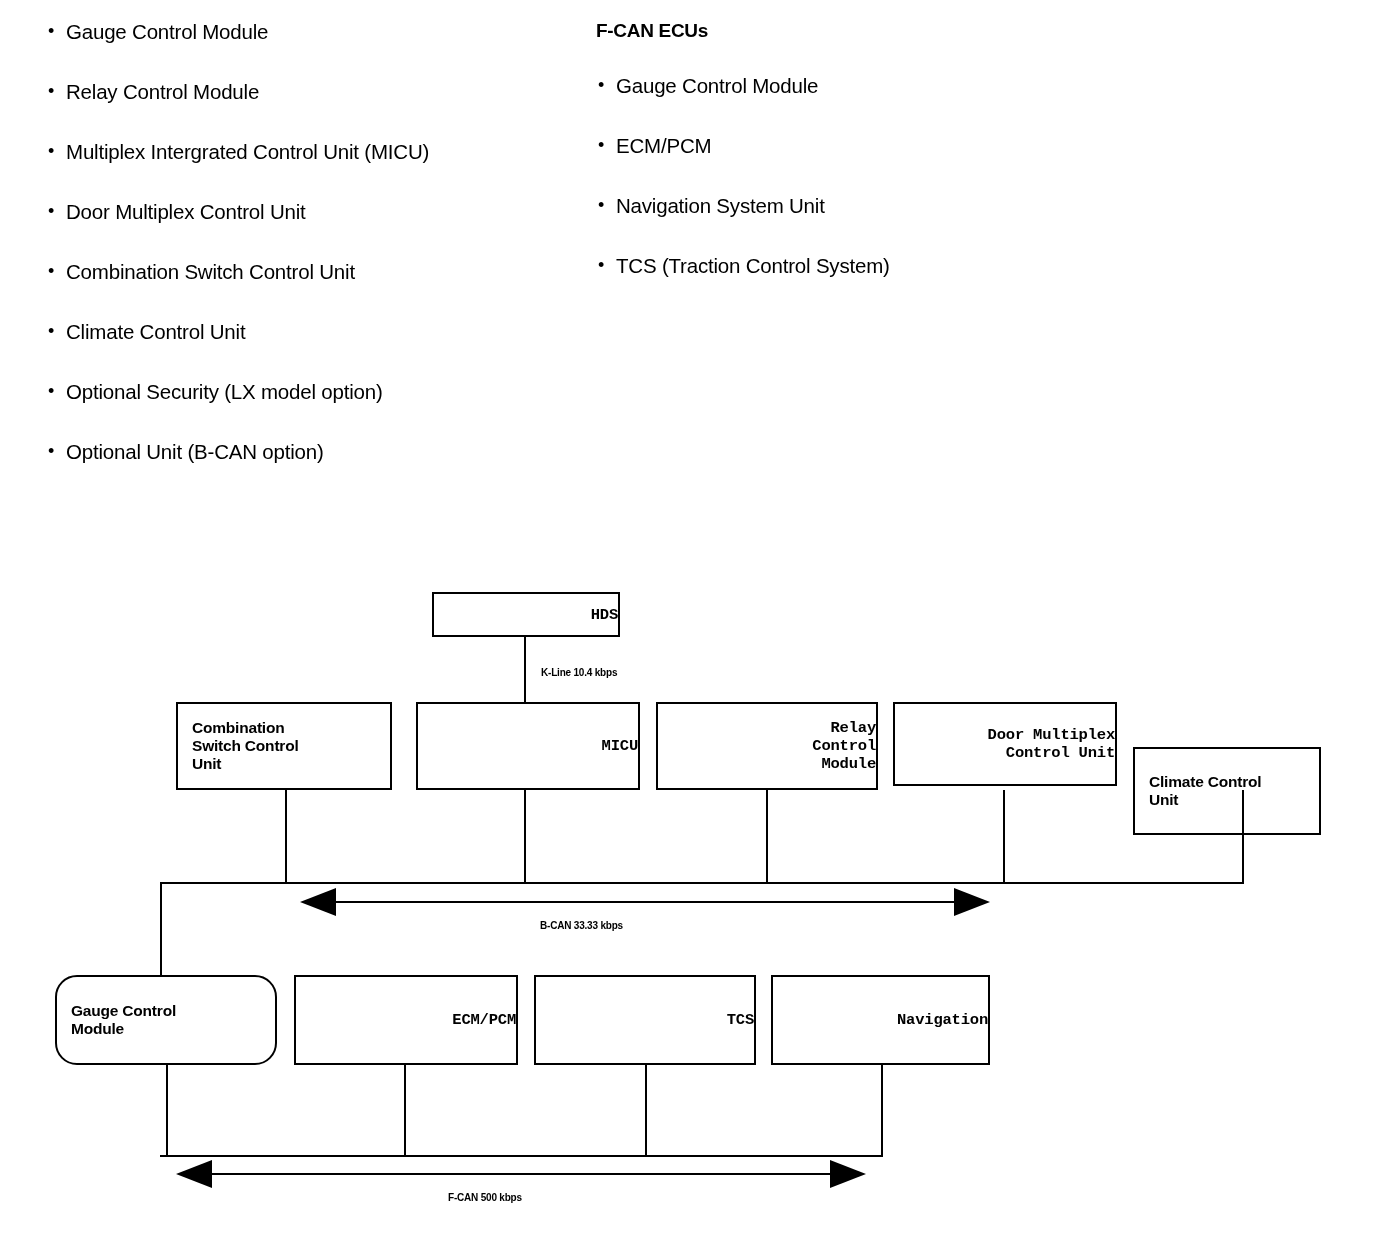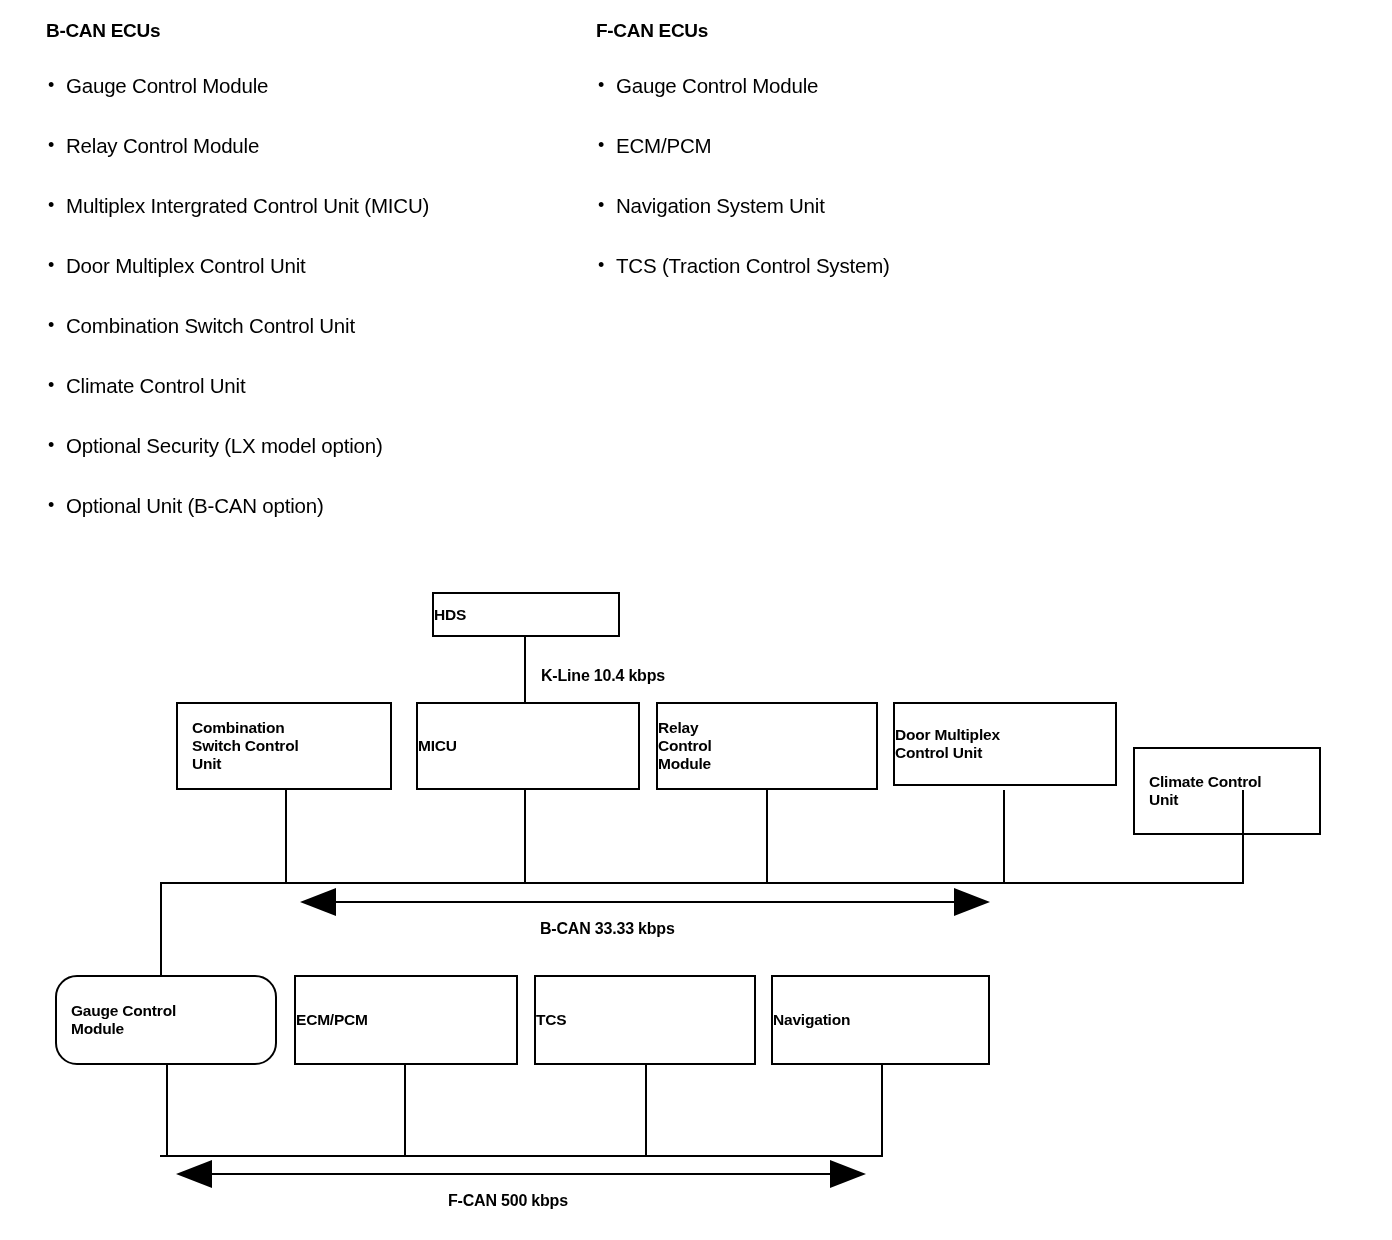--- a/index.html
+++ b/index.html
@@ -65,49 +65,48 @@
     box-sizing: border-box;
     display: flex;
     align-items: center;
     font-weight: bold;
     font-size: 15.5px;
     line-height: 18px;
     letter-spacing: -0.2px;
   }
   .node .nlabel { width: 100%; white-space: pre-line; }
   .node.center { justify-content: center; }
-  .node.center .nlabel { text-align: left; }
+  .node.center .nlabel { text-align: right; font-family: Liberation Mono, monospace; }
   .node.leftish { justify-content: flex-start; padding-left: 14px; }
   .node.leftish .nlabel { text-align: left; }
 
   .wire {
     position: absolute;
     background: #000;
   }
   .wire.v { width: 2px; }
   .wire.h { height: 2px; }
 
   .bus-label {
     position: absolute;
-    font-size: 16px;
+    font-size: 10px;
     font-weight: bold;
     letter-spacing: -0.2px;
     white-space: nowrap;
   }
 
   
   .arrowbar { position: absolute; }
 </style>
 </head>
 <body>
 
 <div id="page">
 
   <div class="ecu-col col-b">
-    <div class="col-heading">B-CAN ECUs</div>
 
     <div class="ecu-item">
       <span class="bullet">•</span>
       <span>Gauge Control Module</span>
     </div>
     <div class="ecu-item">
       <span class="bullet">•</span>
       <span>Relay Control Module</span>
     </div>
     <div class="ecu-item">

